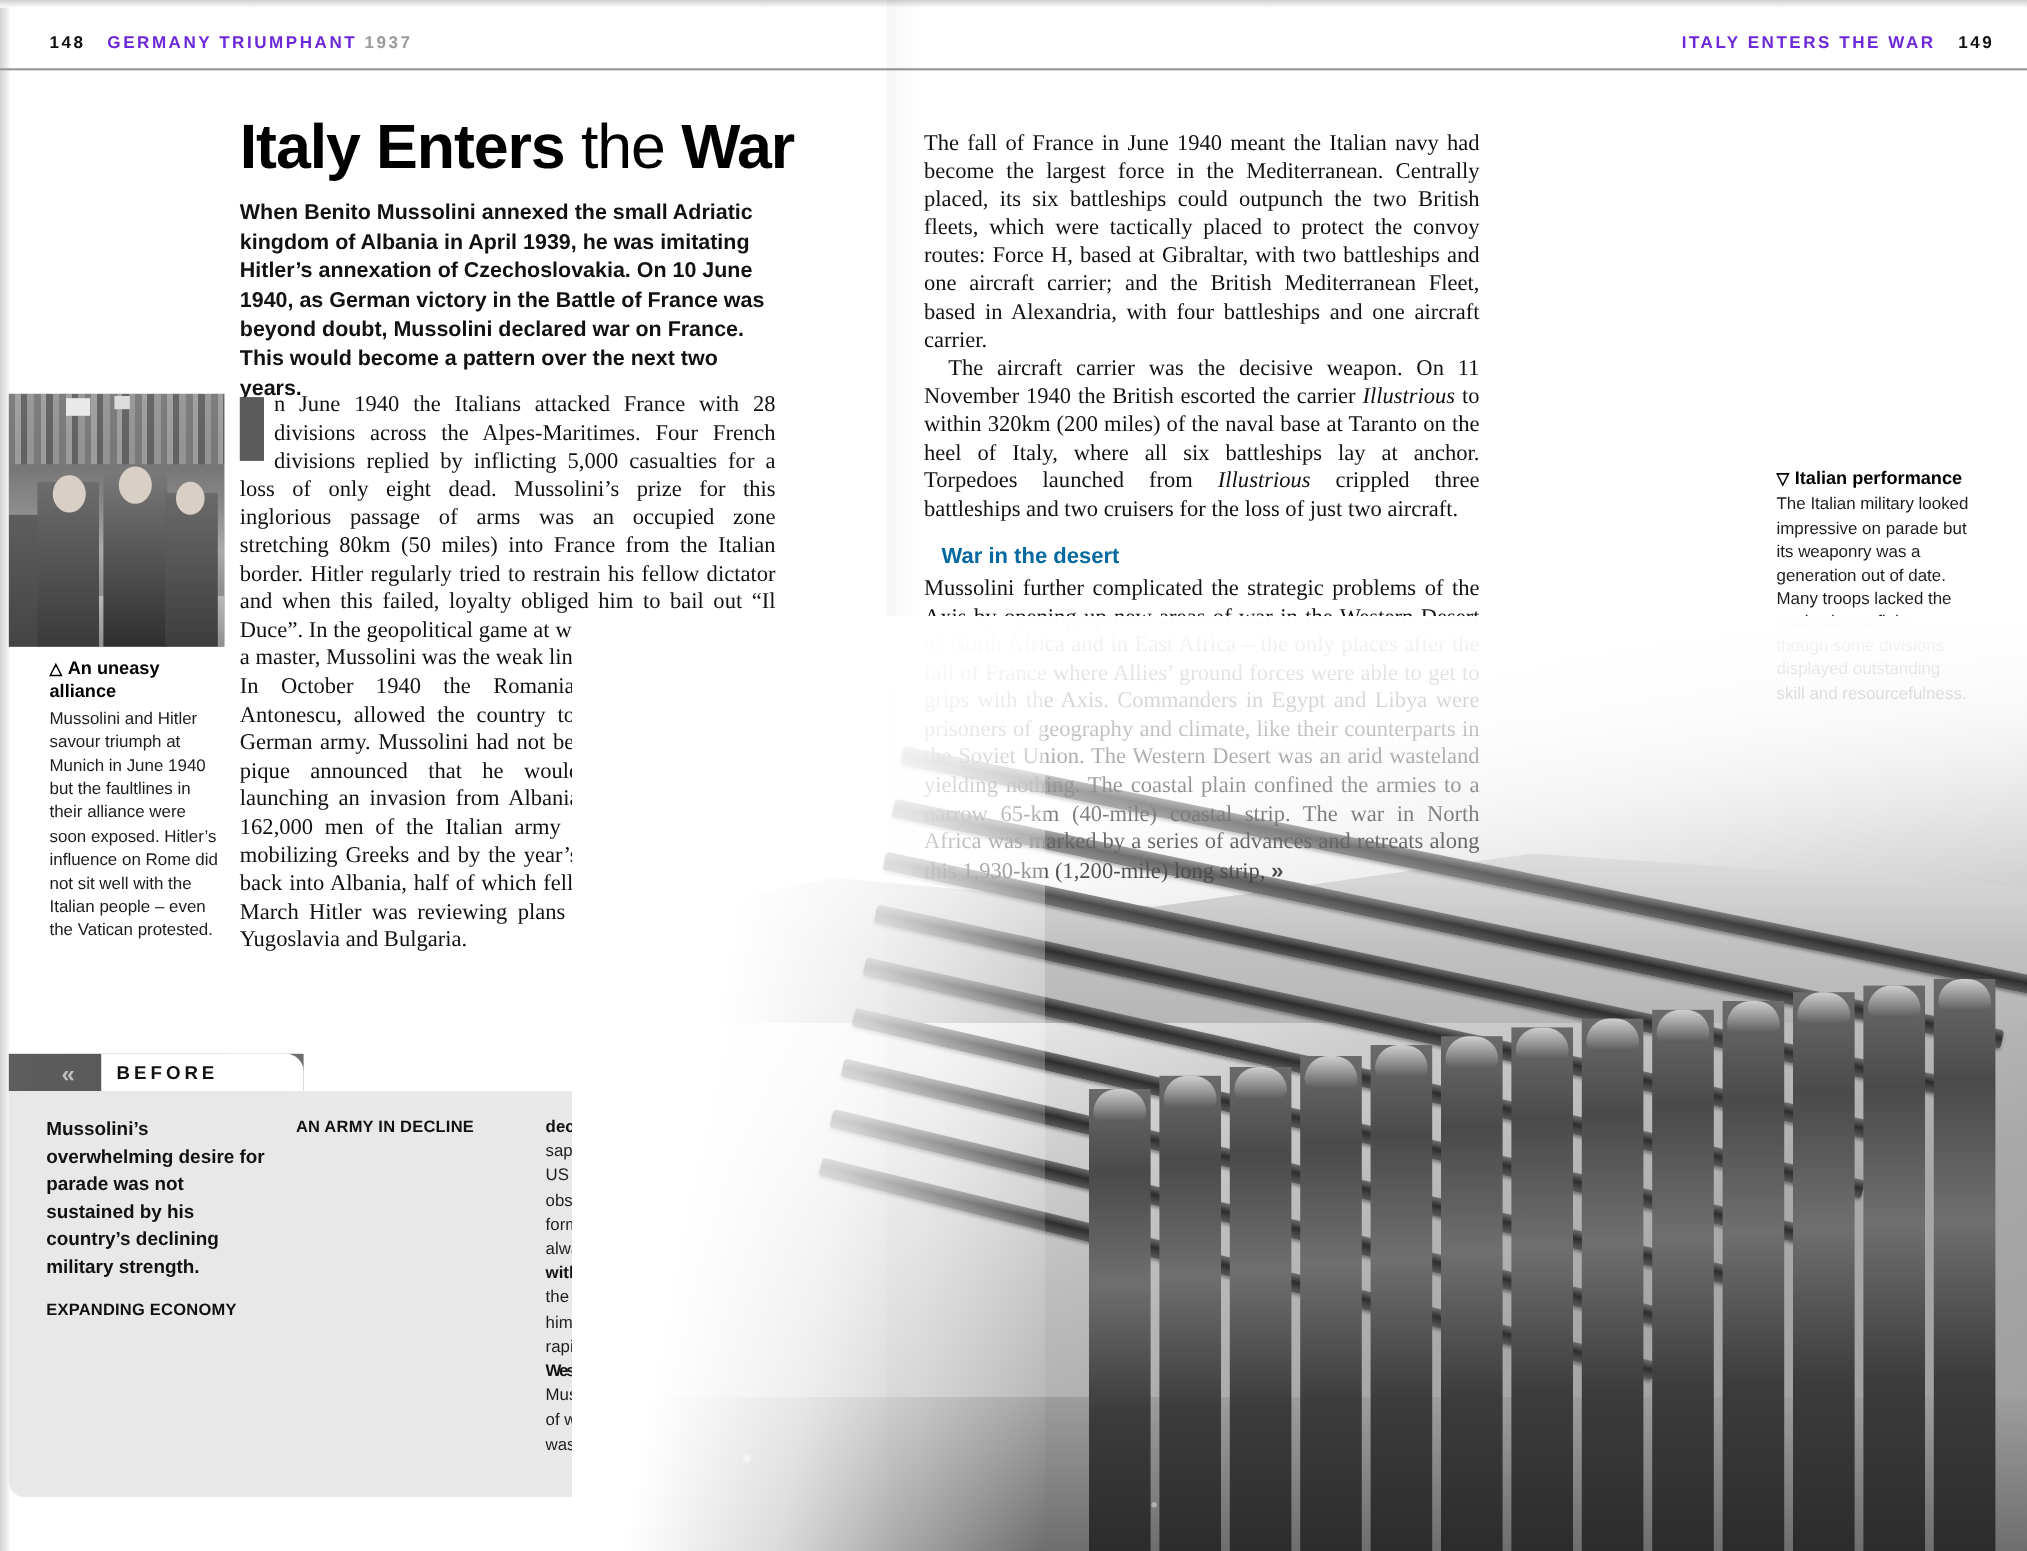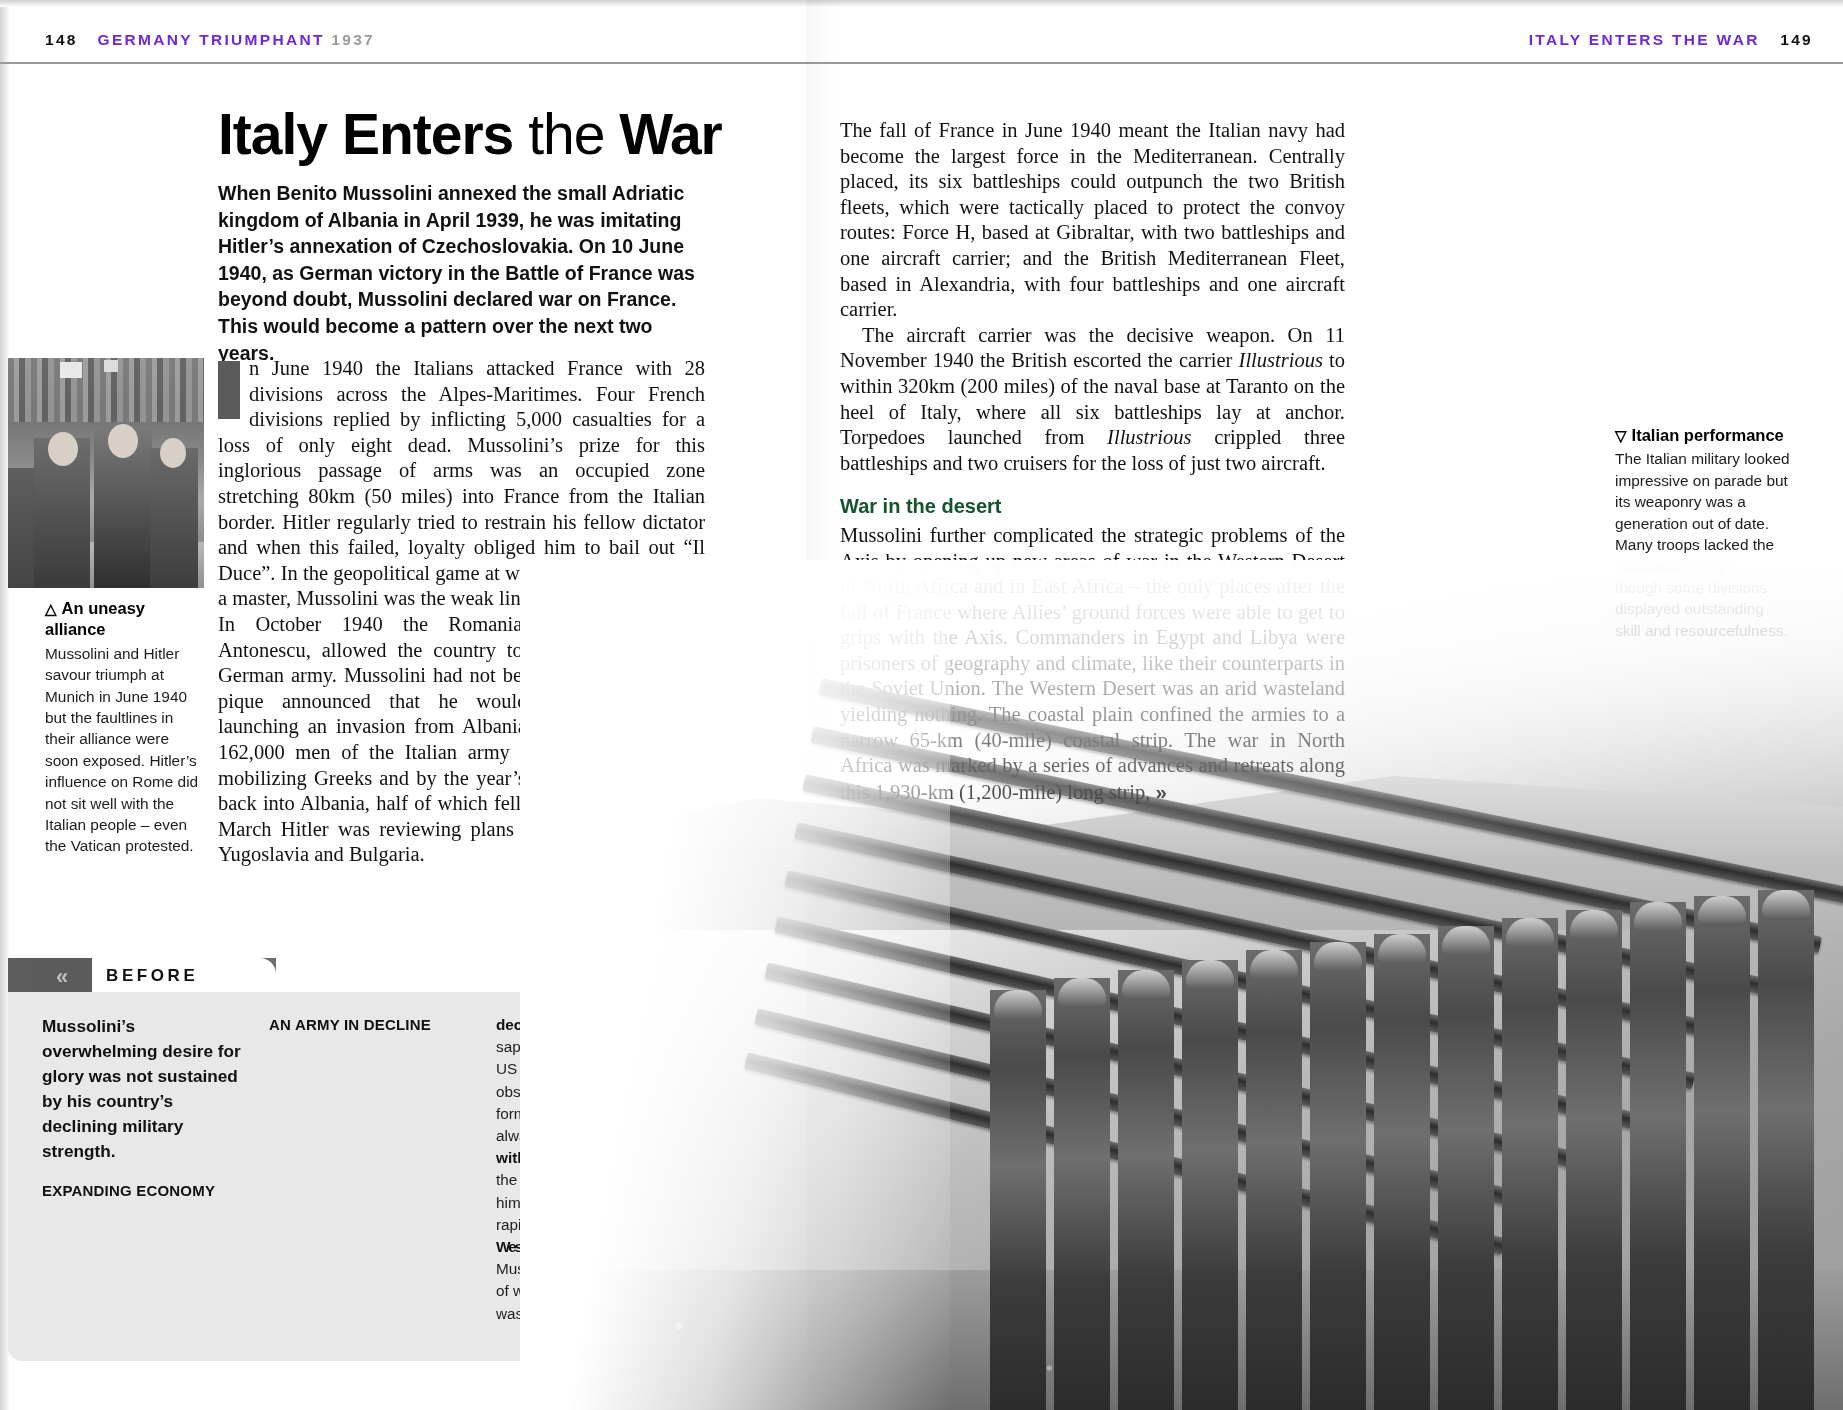--- a/index.html
+++ b/index.html
@@ -98,21 +98,21 @@
   .bcol b{font-weight:700;color:#111;}
   .chev-in{font-weight:700;letter-spacing:-2px;}
 
   
   .colB{position:absolute;left:840px;top:118px;width:505px;
      font-size:20.5px;line-height:25.6px;color:#111;text-align:justify;}
   .colB p{margin:0;text-indent:0;}
   .colB p.ind{text-indent:22px;}
   .colB i{font-style:italic;}
   .sub2{font-family:"Liberation Sans", sans-serif;font-weight:700;
-     font-size:20px;color:#14532d;margin:18px 0 3px 0;}
+     font-size:20px;color:#0369a1;margin:18px 0 3px 16px;}
   .cont{font-family:"Liberation Sans", sans-serif;font-weight:700;}
 
   .cap-r{position:absolute;left:1615px;top:425px;width:175px;
      font-family:"Liberation Sans", sans-serif;font-size:15.4px;line-height:21.4px;color:#1c1c1c;}
 
   
   .photo-r{position:absolute;left:520px;top:560px;width:1323px;height:850px;overflow:hidden;}
   .pr-sky{position:absolute;inset:0;background:linear-gradient(160deg,#ffffff 0%,#ffffff 26%,#e9e9e9 38%,#cfcfcf 48%,#bdbdbd 58%,#a8a8a8 72%,#9b9b9b 100%);}
   .pr-fade{position:absolute;left:0;top:0;width:430px;height:100%;
      background:linear-gradient(100deg,#ffffff 0%,#ffffff 34%,rgba(255,255,255,0.75) 58%,rgba(255,255,255,0) 100%);z-index:6;}
@@ -191,21 +191,21 @@
   <div class="before-wrap">
     <div class="before-bar">
       <div class="before-tab"></div>
       <div class="before-white"></div>
       <div class="before-chev">«</div>
       <div class="before-label">BEFORE</div>
     </div>
     <div class="before-body">
 
       <div class="bcol">
-        <p class="blead">Mussolini’s overwhelming desire for glory was not sustained by his country’s declining military strength.</p>
+        <p class="blead">Mussolini’s overwhelming desire for parade was not sustained by his country’s declining military strength.</p>
         <div class="bhead">EXPANDING ECONOMY</div>
       </div>
 
       <div class="bcol">
         <div class="bhead">AN ARMY IN DECLINE</div>
       </div>
 
       <div class="bcol">
         <p><b>declining absolutely</b><span>, sapped by emigration to the US and Mussolini’s obsession with his Blackshirt formations. Il Duce was always </span><b>running to catch up with Nazi Germany</b><span> and in the process over-reaching himself. Finally, in 1940 the rapidity of </span><b class="chev-in">Germany’s victory in the West ❮❮ 110–23</b><span> spurred Mussolini into a declaration of war as French resistance was crumbling.</span></p>
       </div>

